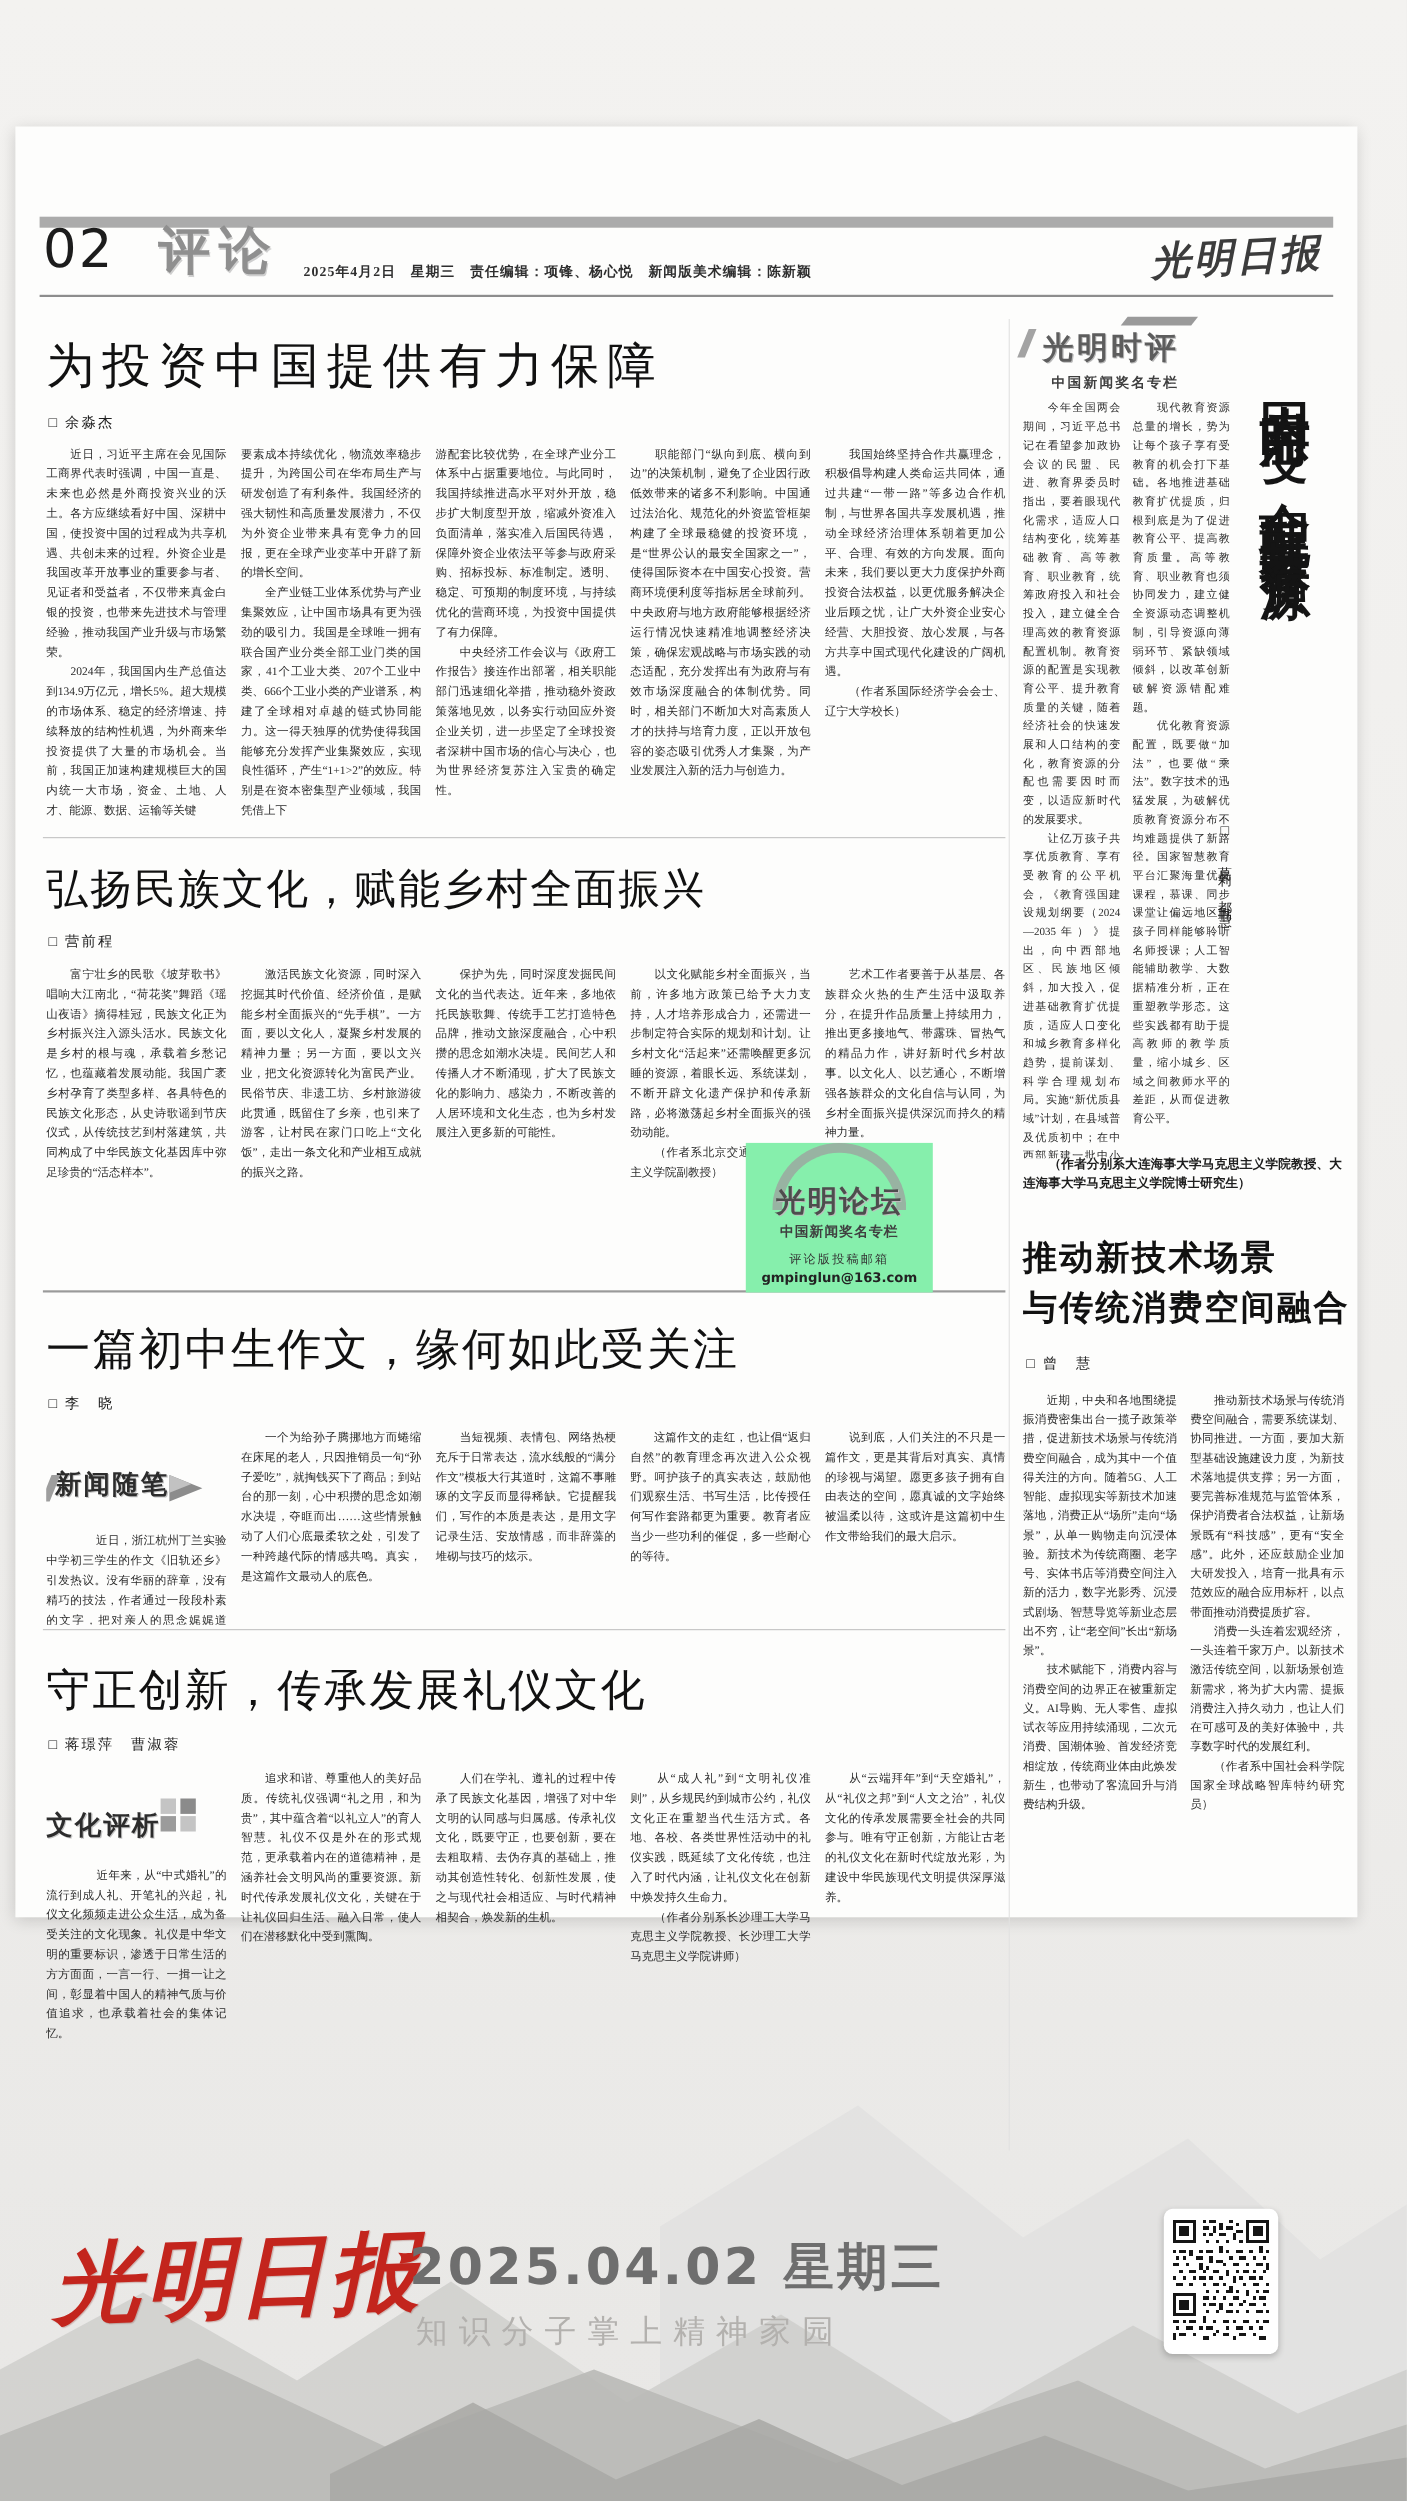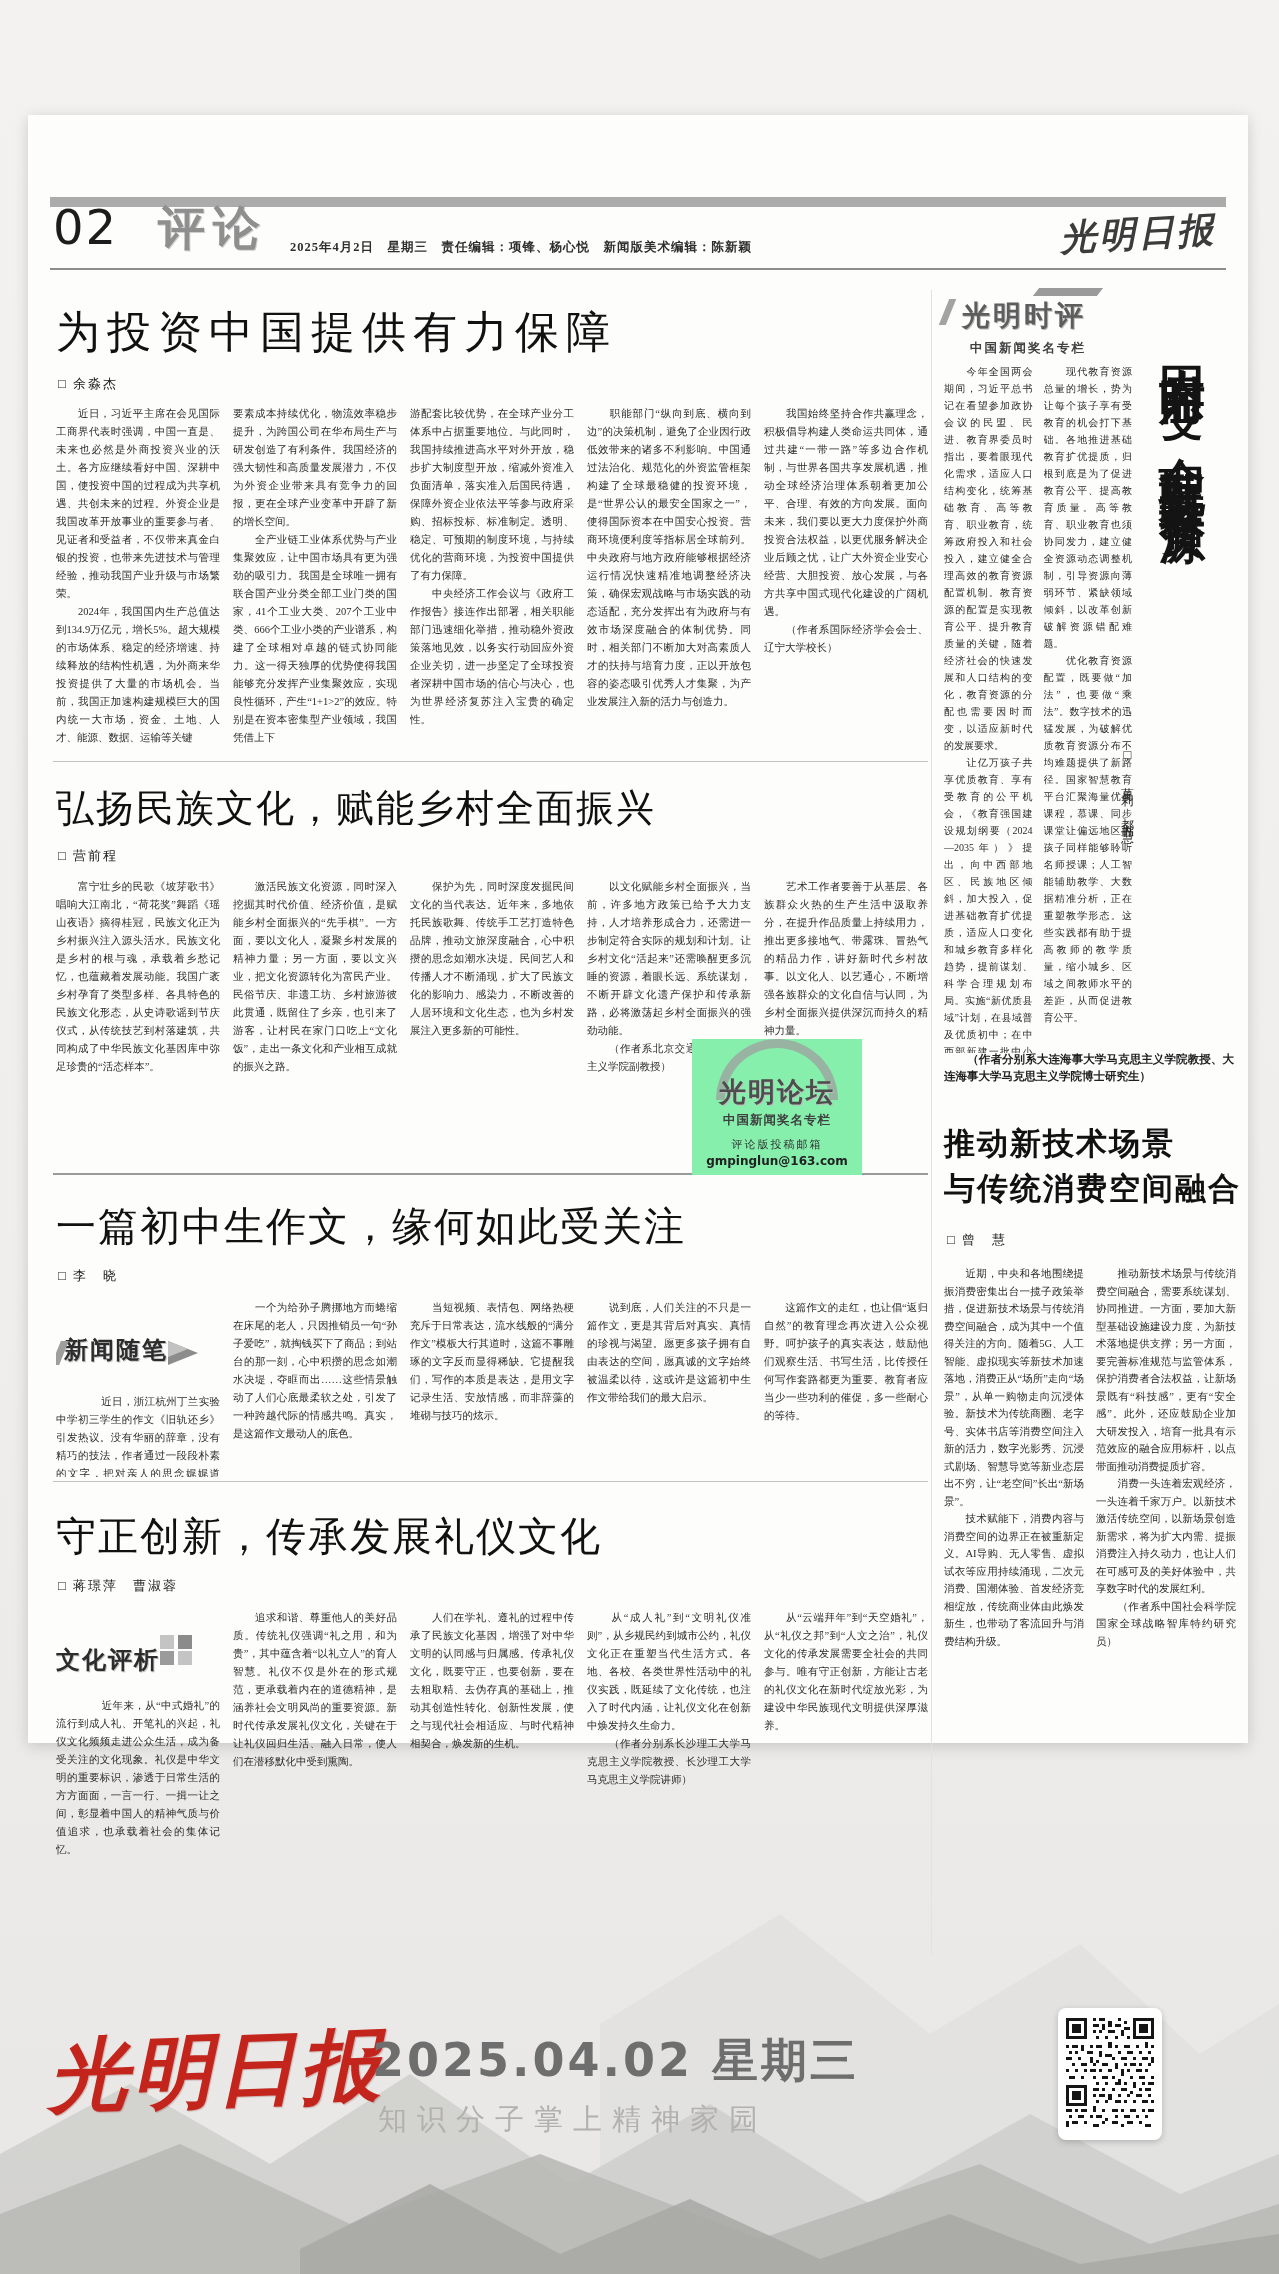--- a/index.html
+++ b/index.html
@@ -1,20 +1,20 @@
 <!DOCTYPE html>
 <html><head>
 <meta charset="utf-8">
 <style>
   html,body{margin:0;padding:0;background:#e9e8e6;}
   .canvas{position:relative;width:1279px;height:2274px;overflow:hidden;
           background:linear-gradient(180deg,#f3f2f0 0%,#efeeec 55%,#e8e7e5 100%);
           font-family:"Liberation Serif","DejaVu Serif",serif;color:#222;}
   
-  .paper{position:absolute;left:28px;top:115px;width:1220px;height:1628px;background:#fdfdfc;
+  .paper{position:absolute;left:14px;top:115px;width:1220px;height:1628px;background:#fdfdfc;
          box-shadow:0 3px 14px rgba(0,0,0,.16);}
   .abs{position:absolute;}
   .topbar{left:22px;top:82px;width:1176px;height:10px;background:#ababab;}
   .pagenum{left:25px;top:84px;font-size:48px;font-weight:500;color:#1c1c1c;letter-spacing:2px;font-family:"DejaVu Sans",sans-serif;}
   .sectionname{left:130px;top:82px;font-size:47px;font-weight:700;color:#8f8f8f;letter-spacing:8px;text-shadow:1px 1px 0 #cfcfcf;}
   .dateline{left:262px;top:124px;font-size:12.5px;font-weight:700;color:#2e2e2e;letter-spacing:1px;}
   .masthead-script{left:1032px;top:94px;width:190px;font-size:36px;font-weight:700;font-style:italic;
          color:#3c3c3c;transform:rotate(-3deg);letter-spacing:3px;white-space:nowrap;}
   .header-rule{left:22px;top:153px;width:1176px;height:2px;background:#8d8d8d;}
   
@@ -150,22 +150,22 @@
       <div class="col">
         <div class="chip">
           <span class="chip-slash"></span>
           <span class="chip-text">新闻随笔</span>
           <span class="flag-icon"></span>
         </div>
         <span>　　近日，浙江杭州丁兰实验中学初三学生的作文《旧轨还乡》引发热议。没有华丽的辞章，没有精巧的技法，作者通过一段段朴素的文字，把对亲人的思念娓娓道来，字里行间流淌着真挚的情感，打动了无数网友。</span>
       </div>
       <div class="col">　　一个为给孙子腾挪地方而蜷缩在床尾的老人，只因推销员一句“孙子爱吃”，就掏钱买下了商品；到站台的那一刻，心中积攒的思念如潮水决堤，夺眶而出……这些情景触动了人们心底最柔软之处，引发了一种跨越代际的情感共鸣。真实，是这篇作文最动人的底色。</div>
       <div class="col">　　当短视频、表情包、网络热梗充斥于日常表达，流水线般的“满分作文”模板大行其道时，这篇不事雕琢的文字反而显得稀缺。它提醒我们，写作的本质是表达，是用文字记录生活、安放情感，而非辞藻的堆砌与技巧的炫示。</div>
+      <div class="col">　　这篇作文的走红，也让倡“返归自然”的教育理念再次进入公众视野。呵护孩子的真实表达，鼓励他们观察生活、书写生活，比传授任何写作套路都更为重要。教育者应当少一些功利的催促，多一些耐心的等待。</div>
       <div class="col">　　说到底，人们关注的不只是一篇作文，更是其背后对真实、真情的珍视与渴望。愿更多孩子拥有自由表达的空间，愿真诚的文字始终被温柔以待，这或许是这篇初中生作文带给我们的最大启示。</div>
-      <div class="col">　　这篇作文的走红，也让倡“返归自然”的教育理念再次进入公众视野。呵护孩子的真实表达，鼓励他们观察生活、书写生活，比传授任何写作套路都更为重要。教育者应当少一些功利的催促，多一些耐心的等待。</div>
     </div>
 
     <div class="abs rule-light rule-a4"></div>
     <div class="abs htitle a4-title">守正创新，传承发展礼仪文化</div>
     <div class="abs author a4-author">□ 蒋璟萍　曹淑蓉</div>
     <div class="abs body-cols a4-body">
       <div class="col">
         <div class="chip">
           <span class="chip-text">文化评析</span>
           <span class="squares-icon"></span>

